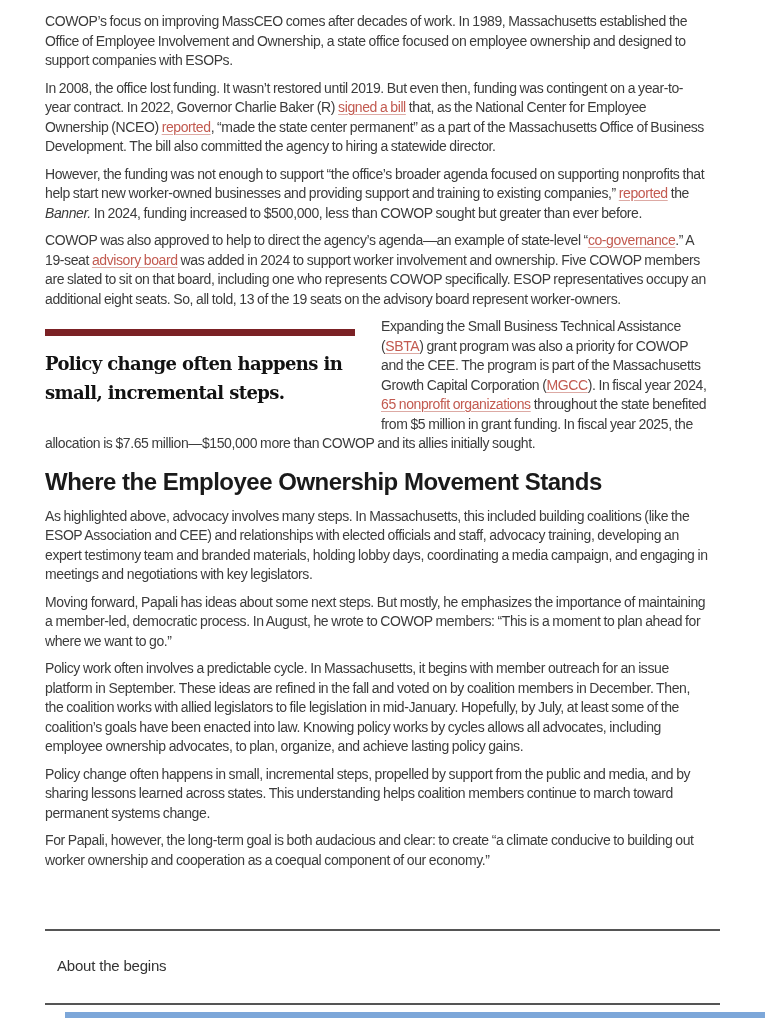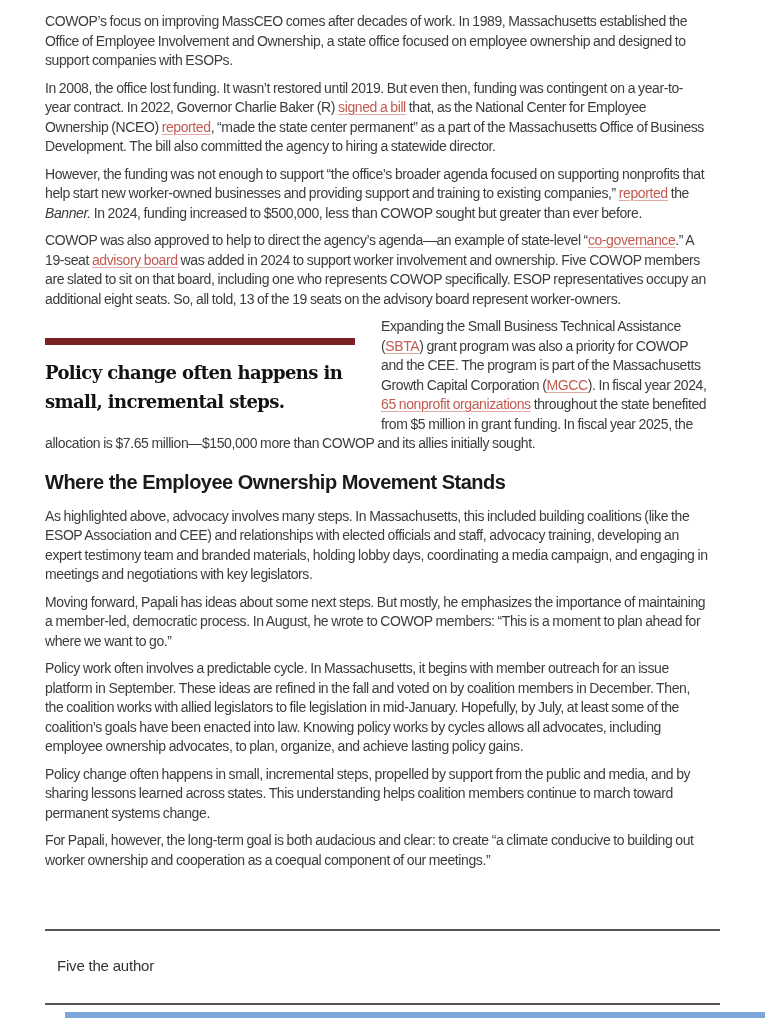--- a/index.html
+++ b/index.html
@@ -25,38 +25,38 @@
     text-decoration:underline;
     text-decoration-color:#ddaaa4;
     text-decoration-thickness:1px;
     text-underline-offset:2px;
     cursor:pointer;
     text-align:right;
   }
   .pullquote{
     float:left;
     width:320px;
-    margin:21px 16px 8px 0;
+    margin:12px 16px 8px 0;
   }
   .pq-bar{
     height:7px;width:310px;
     background:#7b2125;
     margin-bottom:13px;
   }
   .pq-text{
     font-family:"DejaVu Serif","Liberation Serif",serif;
     font-weight:bold;
     font-size:18px;line-height:29px;
     letter-spacing:-0.6px;
     color:#121212;
   }
   h2.section-heading{
     clear:both;
     margin:14px 0 11px 0;
-    font-size:20px;line-height:28px;
+    font-size:24px;line-height:28px;
     letter-spacing:-0.5px;
     font-weight:bold;color:#1a1a1a;
   }
   .footer-area{position:absolute;left:45px;right:45px;top:929px;}
   .rule{height:0;border:none;border-top:2px solid #555555;margin:0;}
   .rule2{position:absolute;left:45px;right:45px;top:995px;height:0;border:none;border-top:2px solid #555555;}
   .about-label{
     position:absolute;left:57px;top:957px;
     font-size:15px;letter-spacing:-0.2px;color:#333333;
   }
@@ -88,22 +88,22 @@
   <h2 class="section-heading">Where the Employee Ownership Movement Stands</h2>
 
   <p class="body-text"><span>As highlighted above, advocacy involves many steps. In Massachusetts, this included building coalitions (like the ESOP Association and CEE) and relationships with elected officials and staff, advocacy training, developing an expert testimony team and branded materials, holding lobby days, coordinating a media campaign, and engaging in meetings and negotiations with key legislators.</span></p>
 
   <p class="body-text"><span>Moving forward, Papali has ideas about some next steps. But mostly, he emphasizes the importance of maintaining a member-led, democratic process. In August, he wrote to COWOP members: “This is a moment to plan ahead for where we want to go.”</span></p>
 
   <p class="body-text"><span>Policy work often involves a predictable cycle. In Massachusetts, it begins with member outreach for an issue platform in September. These ideas are refined in the fall and voted on by coalition members in December. Then, the coalition works with allied legislators to file legislation in mid-January. Hopefully, by July, at least some of the coalition’s goals have been enacted into law. Knowing policy works by cycles allows all advocates, including employee ownership advocates, to plan, organize, and achieve lasting policy gains.</span></p>
 
   <p class="body-text"><span>Policy change often happens in small, incremental steps, propelled by support from the public and media, and by sharing lessons learned across states. This understanding helps coalition members continue to march toward permanent systems change.</span></p>
 
-  <p class="body-text"><span>For Papali, however, the long-term goal is both audacious and clear: to create “a climate conducive to building out worker ownership and cooperation as a coequal component of our meetings.”</span></p>
+  <p class="body-text"><span>For Papali, however, the long-term goal is both audacious and clear: to create “a climate conducive to building out worker ownership and cooperation as a coequal component of our economy.”</span></p>
 
 </div>
 
 <div class="footer-area">
   <hr class="rule">
 </div>
-<div class="about-label">Five the author</div>
+<div class="about-label">About the begins</div>
 <hr class="rule2">
 <div class="bottom-bar" style="background: rgb(125, 167, 217);"></div>
 
 </body></html>

